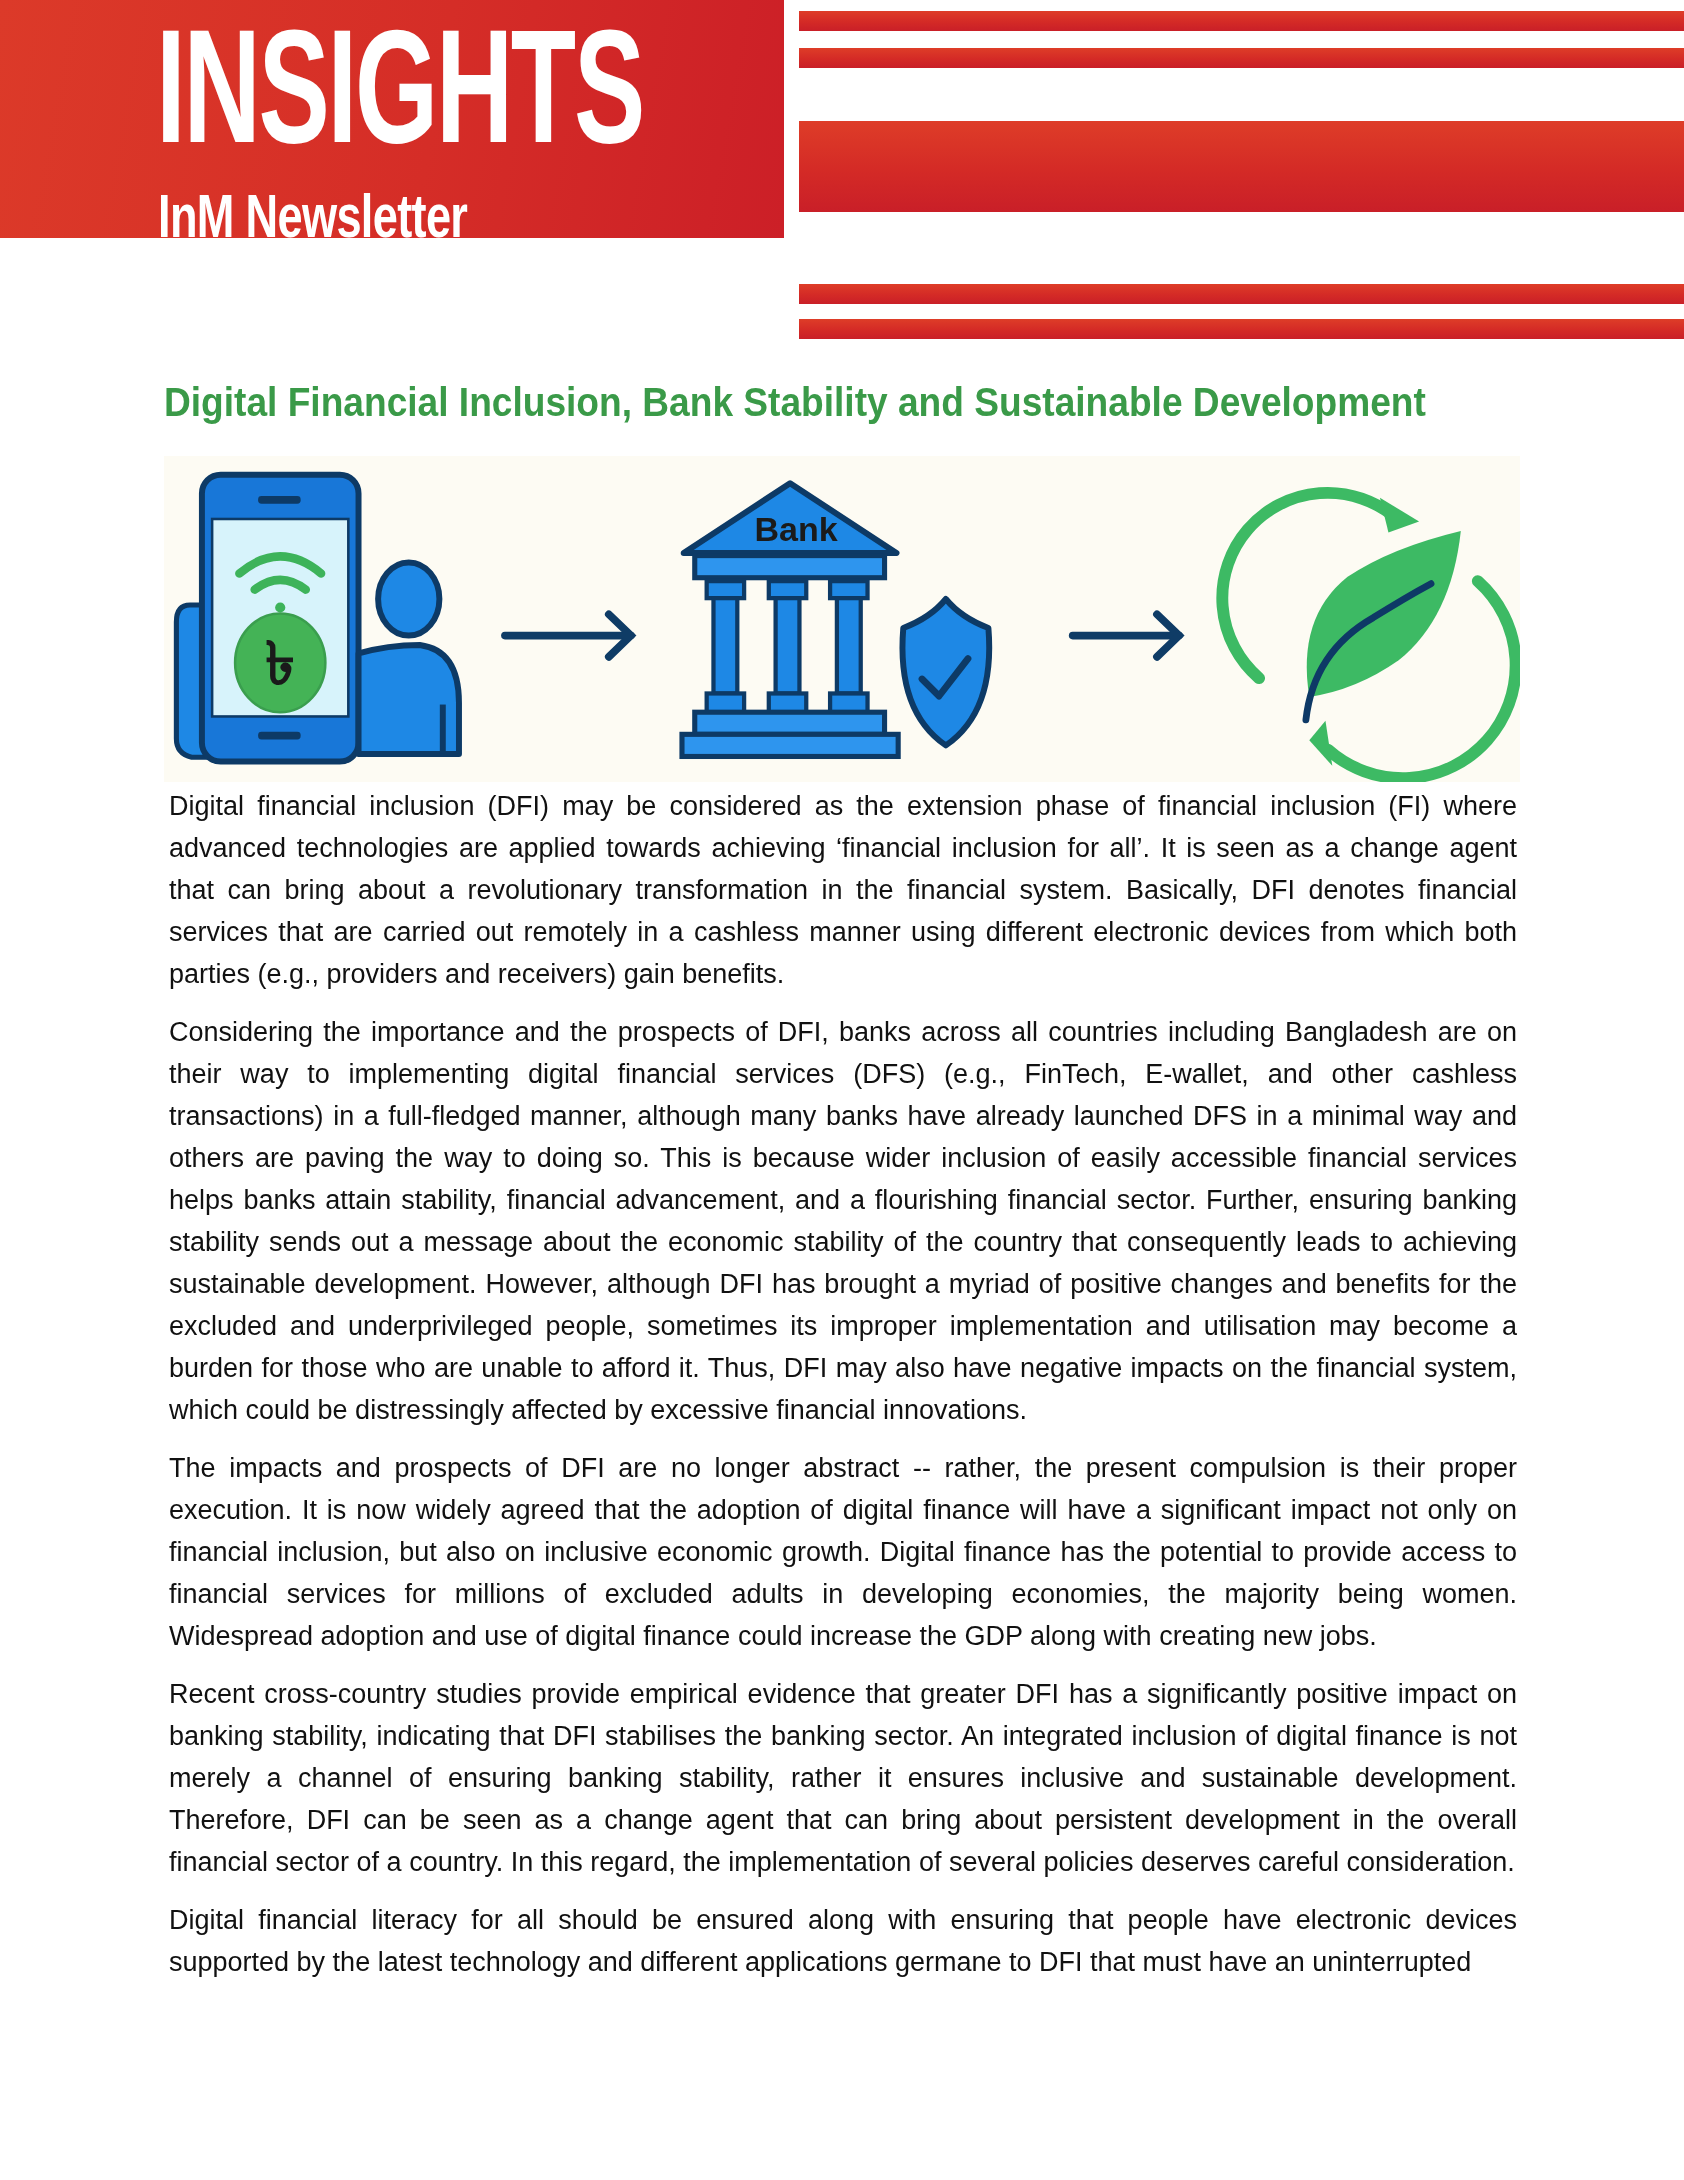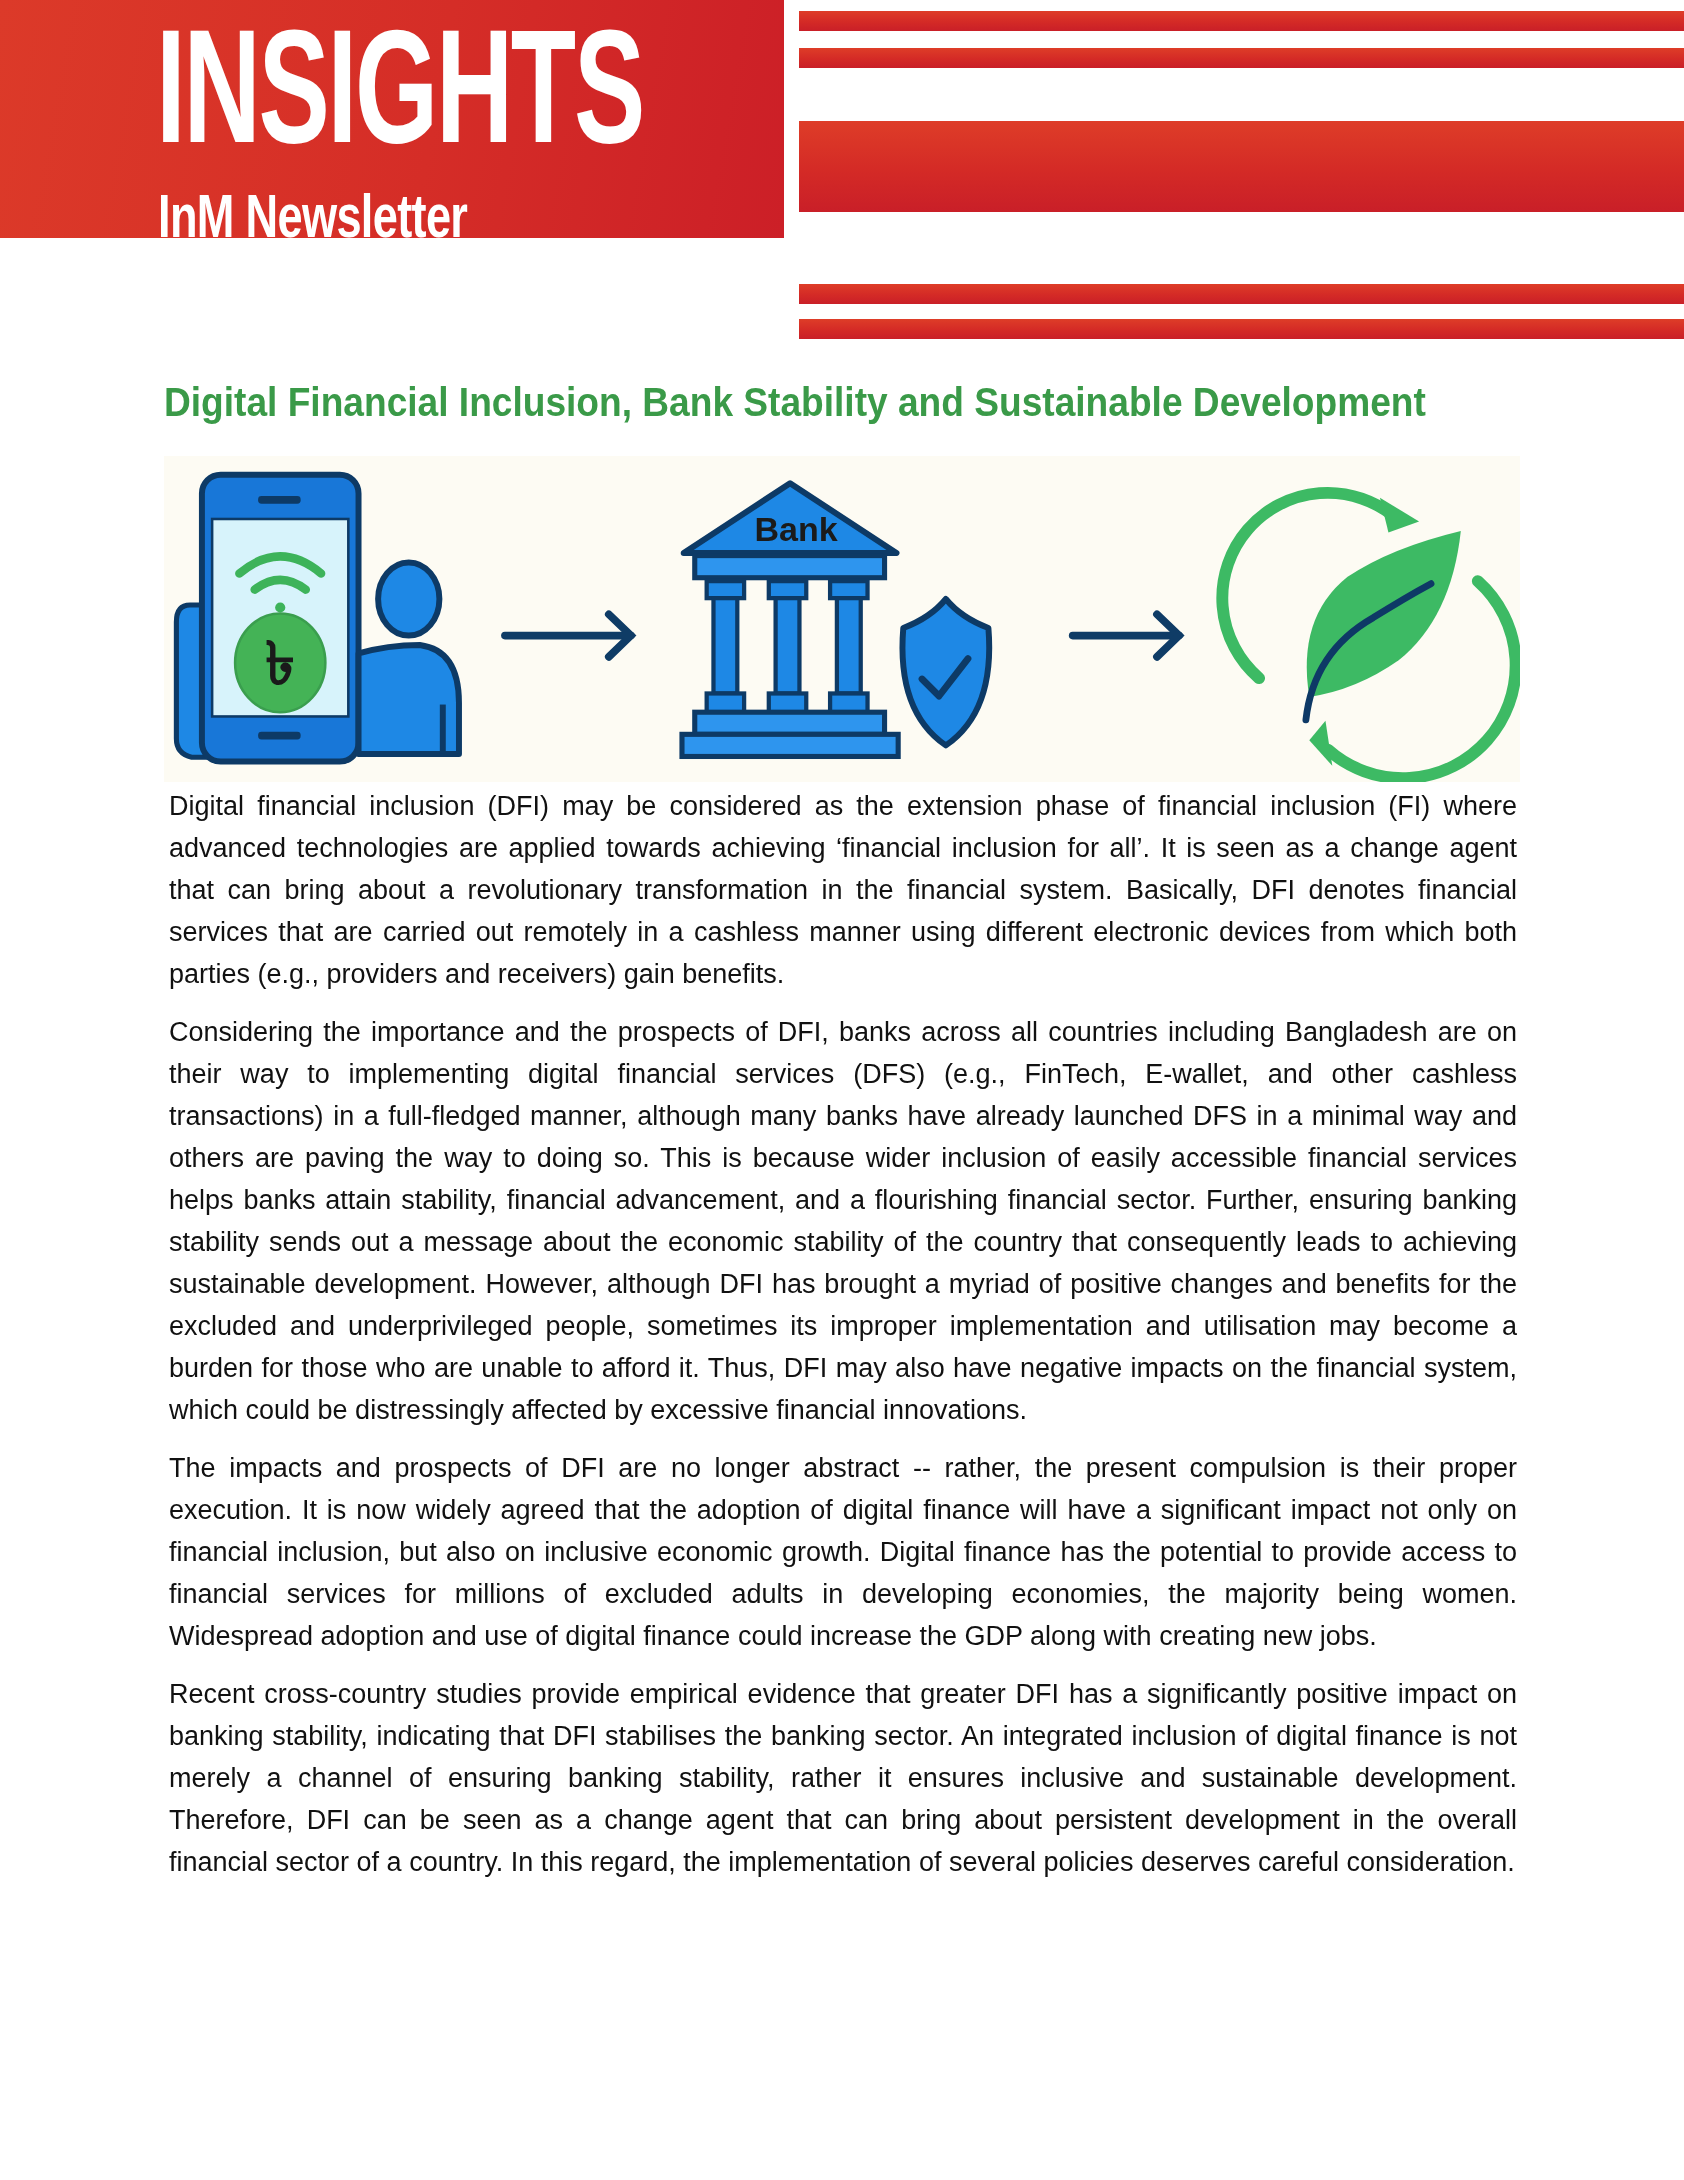--- a/index.html
+++ b/index.html
@@ -149,14 +149,15 @@
       <path d="M1341 310 Q1350 230 1420 190 Q1460 165 1488 150" fill="none" stroke="#0e3966" stroke-width="8" stroke-linecap="round"></path>
     </g>
   </svg>
 </div>
 
 <div class="body-text">
   <p>Digital financial inclusion (DFI) may be considered as the extension phase of financial inclusion (FI) where advanced technologies are applied towards achieving ‘financial inclusion for all’. It is seen as a change agent that can bring about a revolutionary transformation in the financial system.  Basically, DFI denotes financial services that are carried out remotely in a cashless manner using different electronic devices from which both parties (e.g., providers and receivers) gain benefits.</p>
   <p>Considering the importance and the prospects of DFI, banks across all countries including Bangladesh are on their way to implementing digital financial services (DFS) (e.g., FinTech, E-wallet, and other cashless transactions) in a full-fledged manner, although many banks have already launched DFS in a minimal way and others are paving the way to doing so. This is because wider inclusion of easily accessible financial services helps banks attain stability, financial advancement, and a flourishing financial sector. Further, ensuring banking stability sends out a message about the economic stability of the country that consequently leads to achieving sustainable development. However, although DFI has brought a myriad of positive changes and benefits for the excluded and underprivileged people, sometimes its improper implementation and utilisation may become a burden for those who are unable to afford it. Thus, DFI may also have negative impacts on the financial system, which could be distressingly affected by excessive financial innovations.</p>
   <p>The impacts and prospects of DFI are no longer abstract -- rather, the present compulsion is their proper execution. It is now widely agreed that the adoption of digital finance will have a significant impact not only on financial inclusion, but also on inclusive economic growth.  Digital finance has the potential to provide access to financial services for millions of excluded adults in developing economies, the majority being women. Widespread adoption and use of digital finance could increase the GDP along with creating new jobs.</p>
   <p>Recent cross-country studies provide empirical evidence that greater DFI has a significantly positive impact on banking stability, indicating that DFI stabilises the banking sector. An integrated inclusion of digital finance is not merely a channel of ensuring banking stability, rather it ensures inclusive and sustainable development. Therefore, DFI can be seen as a change agent that can bring about persistent development in the overall financial sector of a country. In this regard, the implementation of several policies deserves careful consideration.</p>
+  <p>Digital financial literacy for all should be ensured along with ensuring that people have electronic devices supported by the latest technology and different applications germane to DFI that must have an uninterrupted</p>
 </div>
 
 
 </body></html>

